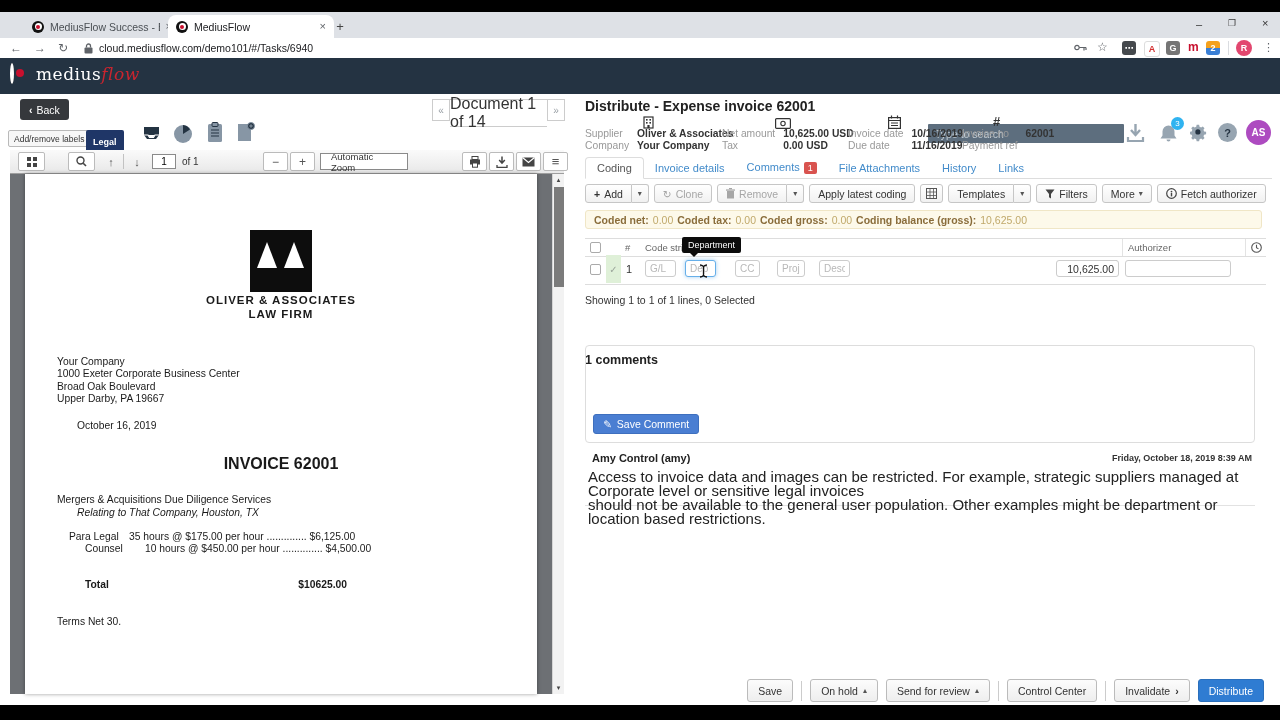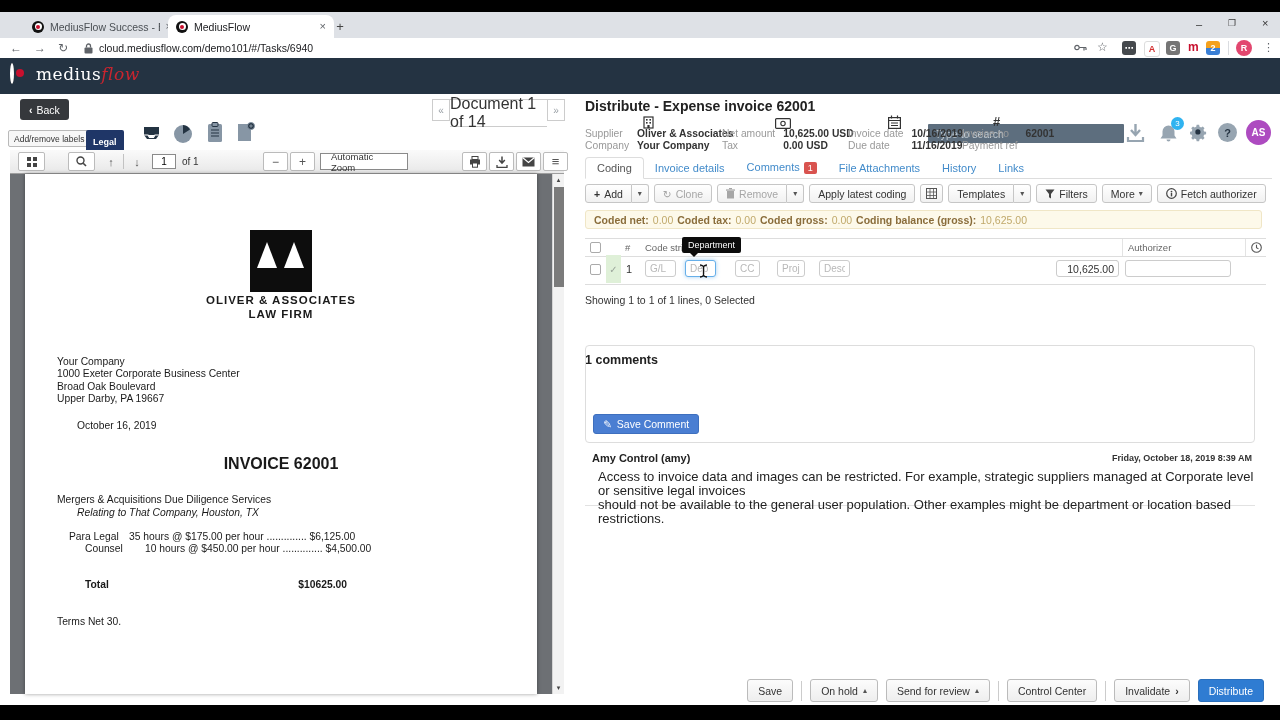--- a/index.html
+++ b/index.html
@@ -77,21 +77,21 @@
   .ttarrow{left:690px;top:253px;width:0;height:0;border-left:4px solid transparent;border-right:4px solid transparent;border-top:4px solid #0c0c0c;z-index:5;}
   .showing{left:585px;top:294px;font-size:10.5px;color:#333;}
   .chead{left:585px;top:322px;font-size:12.5px;font-weight:bold;color:#222;margin-top:31px;}
   .cpanel{left:585px;top:345px;width:670px;height:98px;border:1px solid #ddd;border-radius:4px;box-sizing:border-box;}
   .ctext{position:absolute;left:7px;top:7px;width:654px;height:57px;border:1px solid #ccc;border-radius:3px;resize:none;font-family:inherit;font-size:10.5px;color:#333;padding:5px 7px;box-sizing:border-box;}
   .ctext::placeholder{color:#9b9b9b;}
   .savec{position:absolute;left:7px;bottom:8px;height:18px;background:#4a7ed2;border:1px solid #3e6fbe;border-radius:3px;color:#fff;font-size:10.5px;display:flex;align-items:center;gap:5px;padding:0 9px;}
   .citem{left:585px;top:449px;width:670px;height:56px;border-bottom:1px solid #e2e2e2;}
   .cauthor{position:absolute;left:7px;top:3px;font-size:11px;font-weight:bold;color:#222;}
   .cdate{position:absolute;right:3px;top:4px;font-size:9px;font-weight:bold;color:#333;margin-left:26px;}
-  .cbody{position:absolute;left:13px;top:21px;font-size:13px;color:#222;line-height:14px;}
+  .cbody{position:absolute;left:3px;top:21px;font-size:15px;color:#222;line-height:14px;}
   .footer{position:absolute;right:16px;top:679px;display:flex;align-items:center;gap:8px;}
   .fbtn{height:21px;background:linear-gradient(#fcfcfc,#eee);border:1px solid #bbb;border-radius:3px;color:#333;font-size:10.5px;display:flex;align-items:center;gap:5px;padding:0 10px;}
   .fdiv{width:1px;height:20px;background:#ccc;}
   .fbtn.primary{background:#2f7cd2;border-color:#2a6fbc;color:#fff;}
   .botblack{left:0;top:705px;width:1280px;height:15px;background:#000;}
   .ico{display:inline-flex;align-items:center;justify-content:center;}
 </style>
 </head>
 <body>
 

